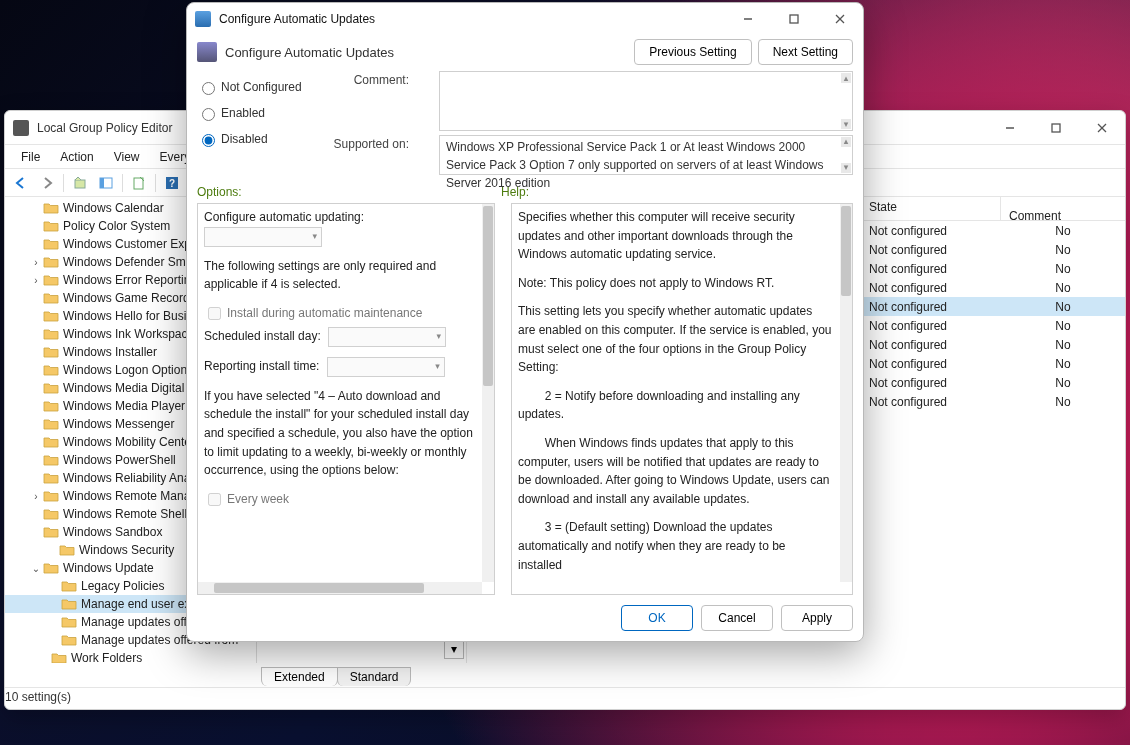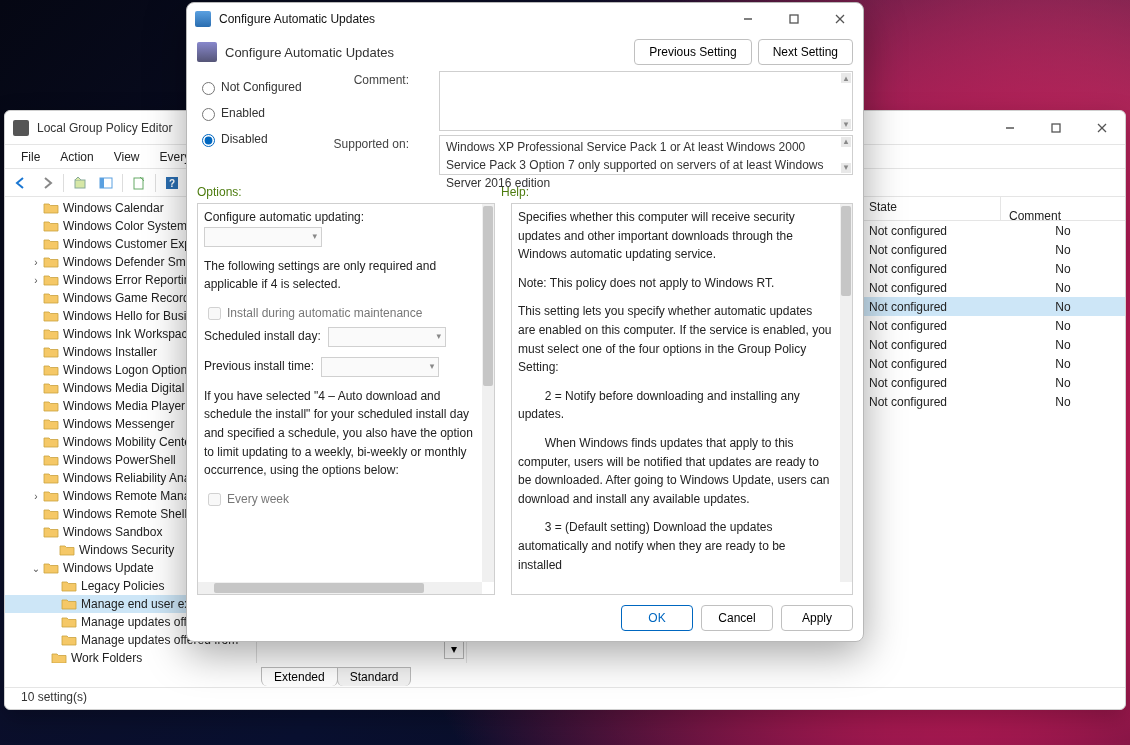--- a/index.html
+++ b/index.html
@@ -63,21 +63,21 @@
   .row { display: flex; height: 19px; font-size: 12px; color: #222; align-items: center; }
   .row.selected { background: #cde6f7; }
   .row .c1 { flex: 0 0 394px; padding-left: 8px; overflow:hidden; text-overflow:ellipsis; white-space:nowrap; }
   .row .c2 { flex: 0 0 140px; padding-left: 8px; }
   .row .c3 { flex: 1; text-align: center; }
 
   .tabs { height: 24px; display: flex; align-items: flex-end; padding-left: 6px; font-size: 12px; border-top: 1px solid #fff; margin-left: 250px; }
   .tab { padding: 2px 12px; border: 1px solid #bbb; border-bottom: none; border-top-left-radius:0; border-top-right-radius:0; border-bottom-left-radius:6px; border-bottom-right-radius:6px; background: #fff; margin-right: -1px; position: relative; top: -1px;}
   .tab.inactive { background: #f2f2f2; }
 
-  .status { height: 22px; border-top: 1px solid #e5e5e5; font-size: 12px; color: #333; padding: 2px 16px; }
+  .status { height: 22px; border-top: 1px solid #e5e5e5; font-size: 12px; color: #333; padding: 2px 0; }
 
   .desc-area { font-size: 12px; color: #222; overflow: auto; flex:1; padding-right:2px;}
   .desc-area p { margin: 0 0 10px 0; }
   .ext-nav { position:absolute; right:2px; bottom:4px; width:20px; height:20px; border:1px solid #bbb; font-size:12px; display:flex; align-items:center; justify-content:center; background:#fff;}
 
   
   .dlg {
     position: absolute; left: 186px; top: 2px; width: 678px; height: 640px;
     background: #fff; border: 1px solid #b8b8b8; border-radius: 8px;
     box-shadow: 0 12px 40px rgba(0,0,0,.35);
@@ -231,21 +231,21 @@
             </span>
             <span>Windows Calendar</span>
           </div>
           <div class="tree-item" style="padding-left: 24px;">
             <span class="exp"></span>
             <span class="folder">
               <svg width="16" height="14">
                 <path d="M1 3 L6 3 L7.5 4.5 L15 4.5 L15 12 L1 12 Z" fill="#f5c867" stroke="#caa23e" stroke-width="0.8"></path>
               </svg>
             </span>
-            <span>Windows Color System</span>
+            <span>Policy Color System</span>
           </div>
           <div class="tree-item" style="padding-left: 24px;">
             <span class="exp"></span>
             <span class="folder">
               <svg width="16" height="14">
                 <path d="M1 3 L6 3 L7.5 4.5 L15 4.5 L15 12 L1 12 Z" fill="#f5c867" stroke="#caa23e" stroke-width="0.8"></path>
               </svg>
             </span>
             <span>Windows Customer Experience</span>
           </div>
@@ -621,21 +621,21 @@
     <div class="panes">
       <div class="pane options">
         <div style="padding-right:14px; padding-bottom:14px;">
           <p><label>Configure automatic updating:</label> <span class="fakeinput combo"></span></p>
           <p>The following settings are only required and applicable if 4 is selected.</p>
           <div class="chk">
               <input type="checkbox" disabled="" style="">
               <span>Install during automatic maintenance</span>
             </div>
           <p><label>Scheduled install day:</label> <span class="fakeinput combo"></span></p>
-          <p><label>Previous install time:</label> <span class="fakeinput combo"></span></p>
+          <p><label>Reporting install time:</label> <span class="fakeinput combo"></span></p>
           <p>If you have selected "4 – Auto download and schedule the install" for your scheduled install day and specified a schedule, you also have the option to limit updating to a weekly, bi-weekly or monthly occurrence, using the options below:</p>
           <div class="chk">
               <input type="checkbox" disabled="" style="">
               <span>Every week</span>
             </div>
         </div>
         <div class="scrollbarV">
             <div class="thumb"></div>
           </div>
         <div class="scrollbarH">

